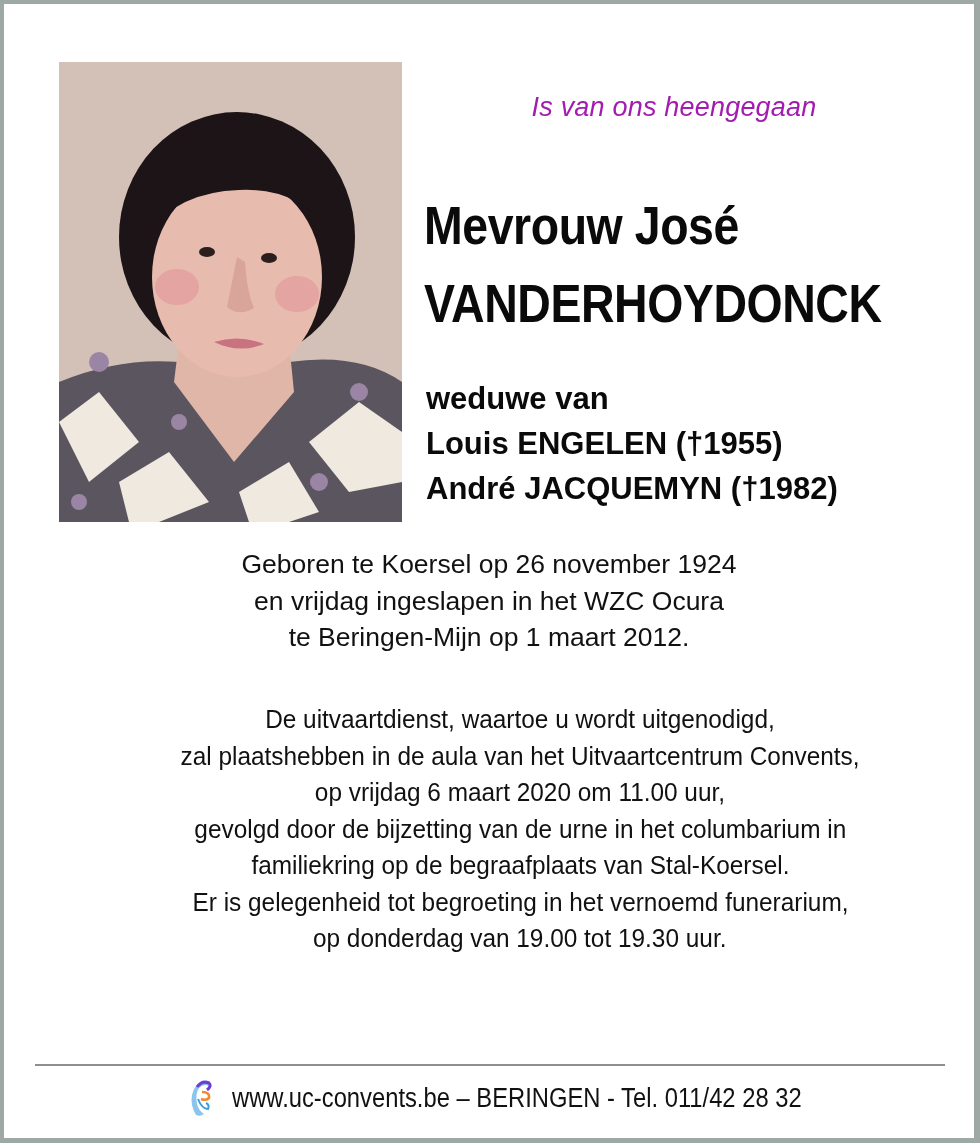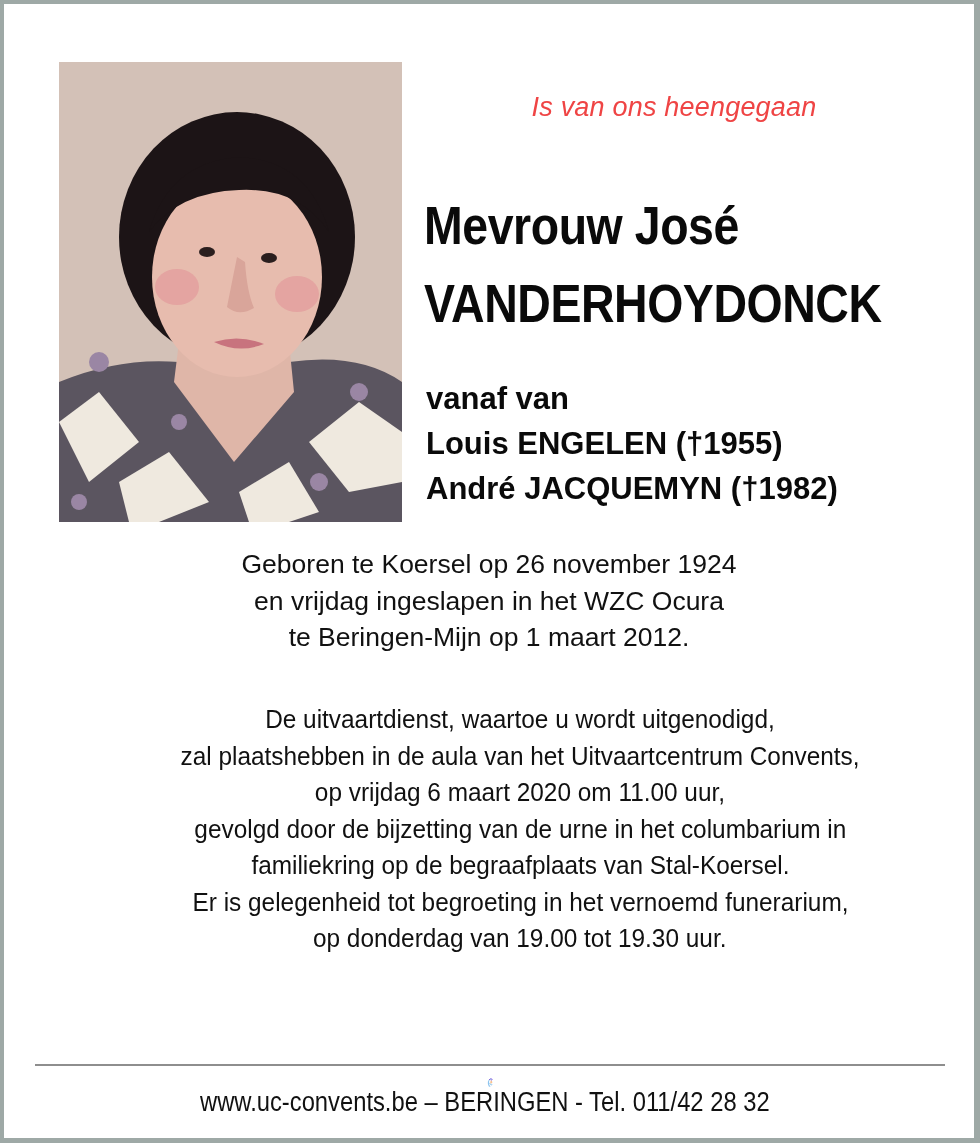--- a/index.html
+++ b/index.html
@@ -13,21 +13,21 @@
       position: absolute; left: 4px; top: 4px; width: 970px; height: 1134px;
       background: #ffffff;
     }
     .photo {
       position: absolute; left: 55px; top: 58px; width: 343px; height: 460px;
       background: #d3c1b7; overflow: hidden;
     }
     .photo svg { display: block; width: 100%; height: 100%; }
     .intro {
       position: absolute; left: 420px; top: 88px; width: 500px;
-      text-align: center; font-style: italic; font-size: 27px; color: #ef4444;
+      text-align: center; font-style: italic; font-size: 27px; color: #a21caf;
       letter-spacing: 0.2px;
     }
     .name {
       position: absolute; left: 420px; top: 182px; width: 560px;
       font-family: "Liberation Sans", sans-serif; font-weight: bold;
       font-size: 54px; line-height: 78px; color: #0a0a0a;
       transform: scaleX(0.86); transform-origin: left top; letter-spacing: -0.5px;
     }
     .name div { white-space: nowrap; }
     .spouses {
@@ -42,21 +42,21 @@
     .body-text div { white-space: nowrap; }
     .born { top: 542px; }
     .service { top: 697px; padding-left: 31px; }
     .service .cond { display: inline-block; transform: scaleX(0.92); transform-origin: center; }
     .divider {
       position: absolute; left: 31px; top: 1060px; width: 910px; height: 2px;
       background: #8e8e8e;
     }
     .footer {
       position: absolute; left: 0; top: 1074px; width: 970px; height: 40px;
-      display: flex; align-items: center; justify-content: center; flex-direction: column;
+      display: flex; align-items: center; justify-content: center;
     }
     .footer-logo { width: 26px; height: 38px; margin-right: 18px; margin-left: 20px; }
     .footer-text {
       font-size: 27px; color: #111; white-space: nowrap;
       display: inline-block; transform: scaleX(0.88); transform-origin: left center;
       margin-right: -70px;
     }
   </style>
 </head>
 <body>
@@ -98,21 +98,21 @@
   </div>
 
   <div class="intro">Is van ons heengegaan</div>
 
   <div class="name">
     <div>Mevrouw José</div>
     <div>VANDERHOYDONCK</div>
   </div>
 
   <div class="spouses">
-    <div>vanaf van</div>
+    <div>weduwe van</div>
     <div>Louis ENGELEN (†1955)</div>
     <div>André JACQUEMYN (†1982)</div>
   </div>
 
   <div class="body-text born">
     <div>Geboren te Koersel op 26 november 1924</div>
     <div>en vrijdag ingeslapen in het WZC Ocura</div>
     <div>te Beringen-Mijn op 1 maart 2012.</div>
   </div>
 

